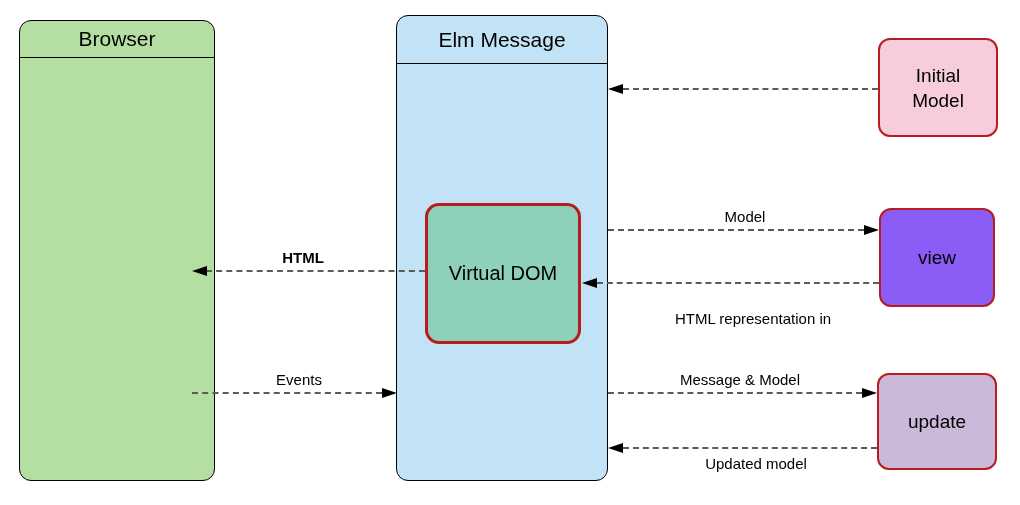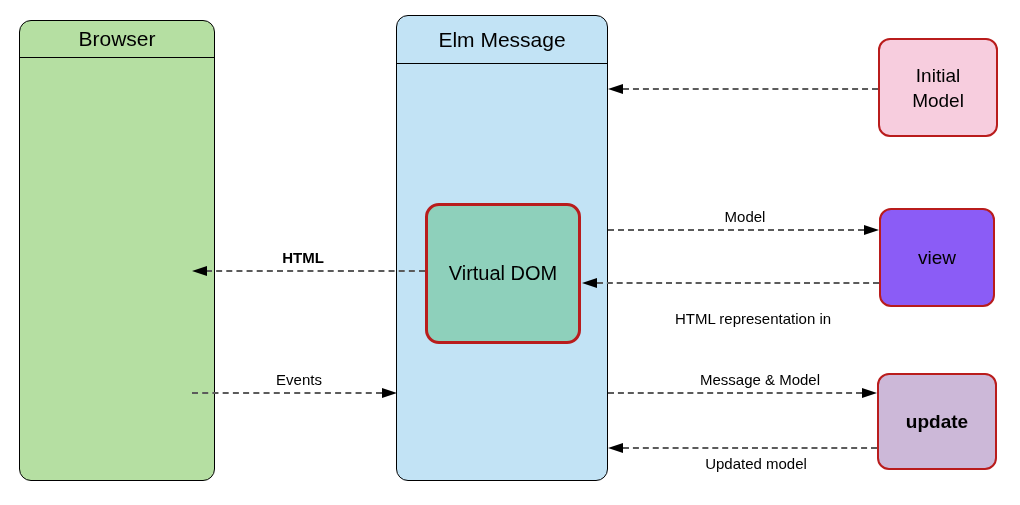--- a/index.html
+++ b/index.html
@@ -34,21 +34,21 @@
     position:absolute;
     border:3px solid #b91c1c;
     box-sizing:border-box;
     display:flex;align-items:center;justify-content:center;
     text-align:center;
   }
   #real-dom-box{left:46px;top:93px;width:146px;height:362px;background:#fbe9a9;border-radius:10px;font-size:20px;}
   #virtual-dom-box{left:425px;top:203px;width:156px;height:141px;background:#8ed0bb;border-radius:14px;font-size:20px;}
   #initial-model-box{left:878px;top:38px;width:120px;height:99px;background:#f7cdde;border-radius:12px;border-width:2px;font-size:19px;line-height:25px;flex-direction:column;}
   #view-box{left:879px;top:208px;width:116px;height:99px;background:#8b5cf6;border-radius:12px;border-width:2px;font-size:19px;}
-  #update-box{left:877px;top:373px;width:120px;height:97px;background:#ccb8d8;border-radius:12px;border-width:2px;font-size:19px;font-weight:bold;}
+  #update-box{left:877px;top:373px;width:120px;height:97px;background:#ccb8d8;border-radius:12px;border-width:2px;font-size:19px;}
 
   
   .dash{
     position:absolute;height:0;
     border-top:2px dashed #5b5b5b;
   }
   .head{position:absolute;width:0;height:0;}
   .head-left{border-top:5px solid transparent;border-bottom:5px solid transparent;border-right:15px solid #000;}
   .head-right{border-top:5px solid transparent;border-bottom:5px solid transparent;border-left:15px solid #000;}
 
@@ -76,21 +76,21 @@
   #arr-model .dash{left:608px;top:229px;width:256px;}
   #arr-model .head{left:864px;top:225px;}
   #arr-model .arrow-label{left:745px;top:206px;}
 
   #arr-htmlrepr .dash{left:597px;top:282px;width:282px;}
   #arr-htmlrepr .head{left:582px;top:278px;}
   #arr-htmlrepr .arrow-label{left:753px;top:289px;margin-top:19px;}
 
   #arr-message .dash{left:608px;top:392px;width:254px;}
   #arr-message .head{left:862px;top:388px;}
-  #arr-message .arrow-label{left:740px;top:369px;margin-left:20px;}
+  #arr-message .arrow-label{left:740px;top:369px;}
 
   #arr-updated .dash{left:623px;top:447px;width:254px;}
   #arr-updated .head{left:608px;top:443px;}
   #arr-updated .arrow-label{left:756px;top:453px;text-align:center;}
 </style>
 </head>
 <body>
 
 <div id="canvas">
 

